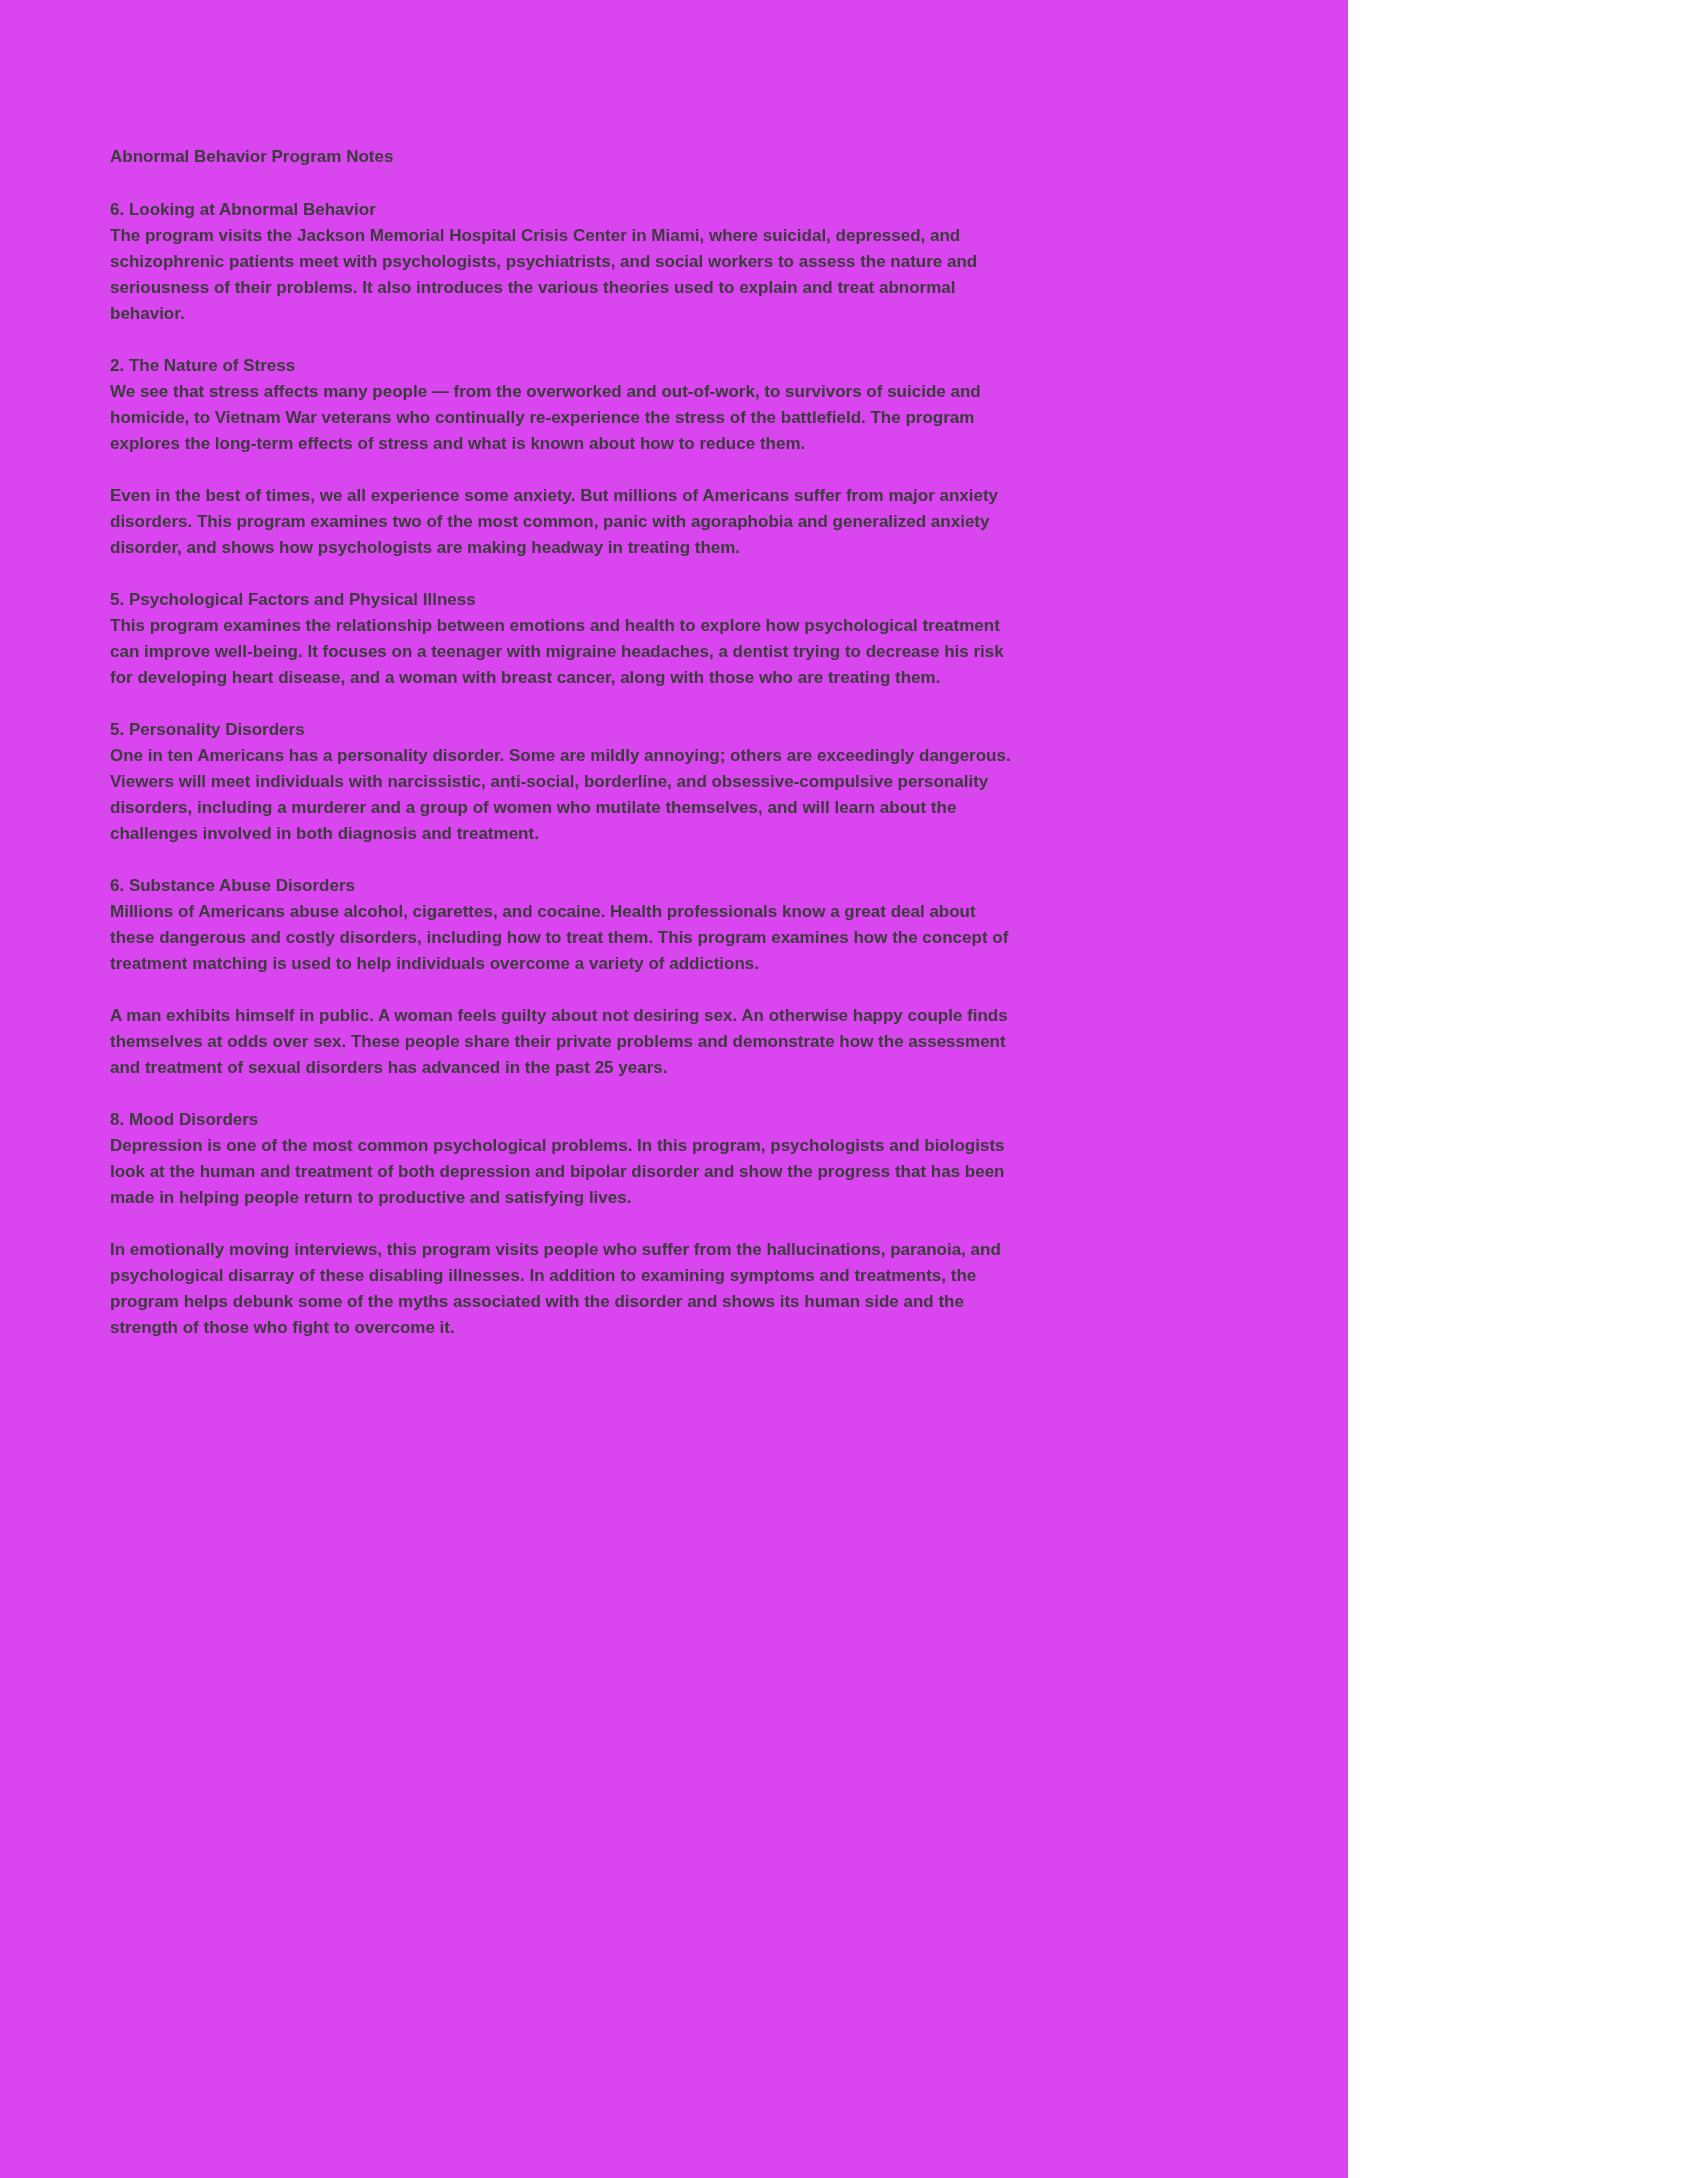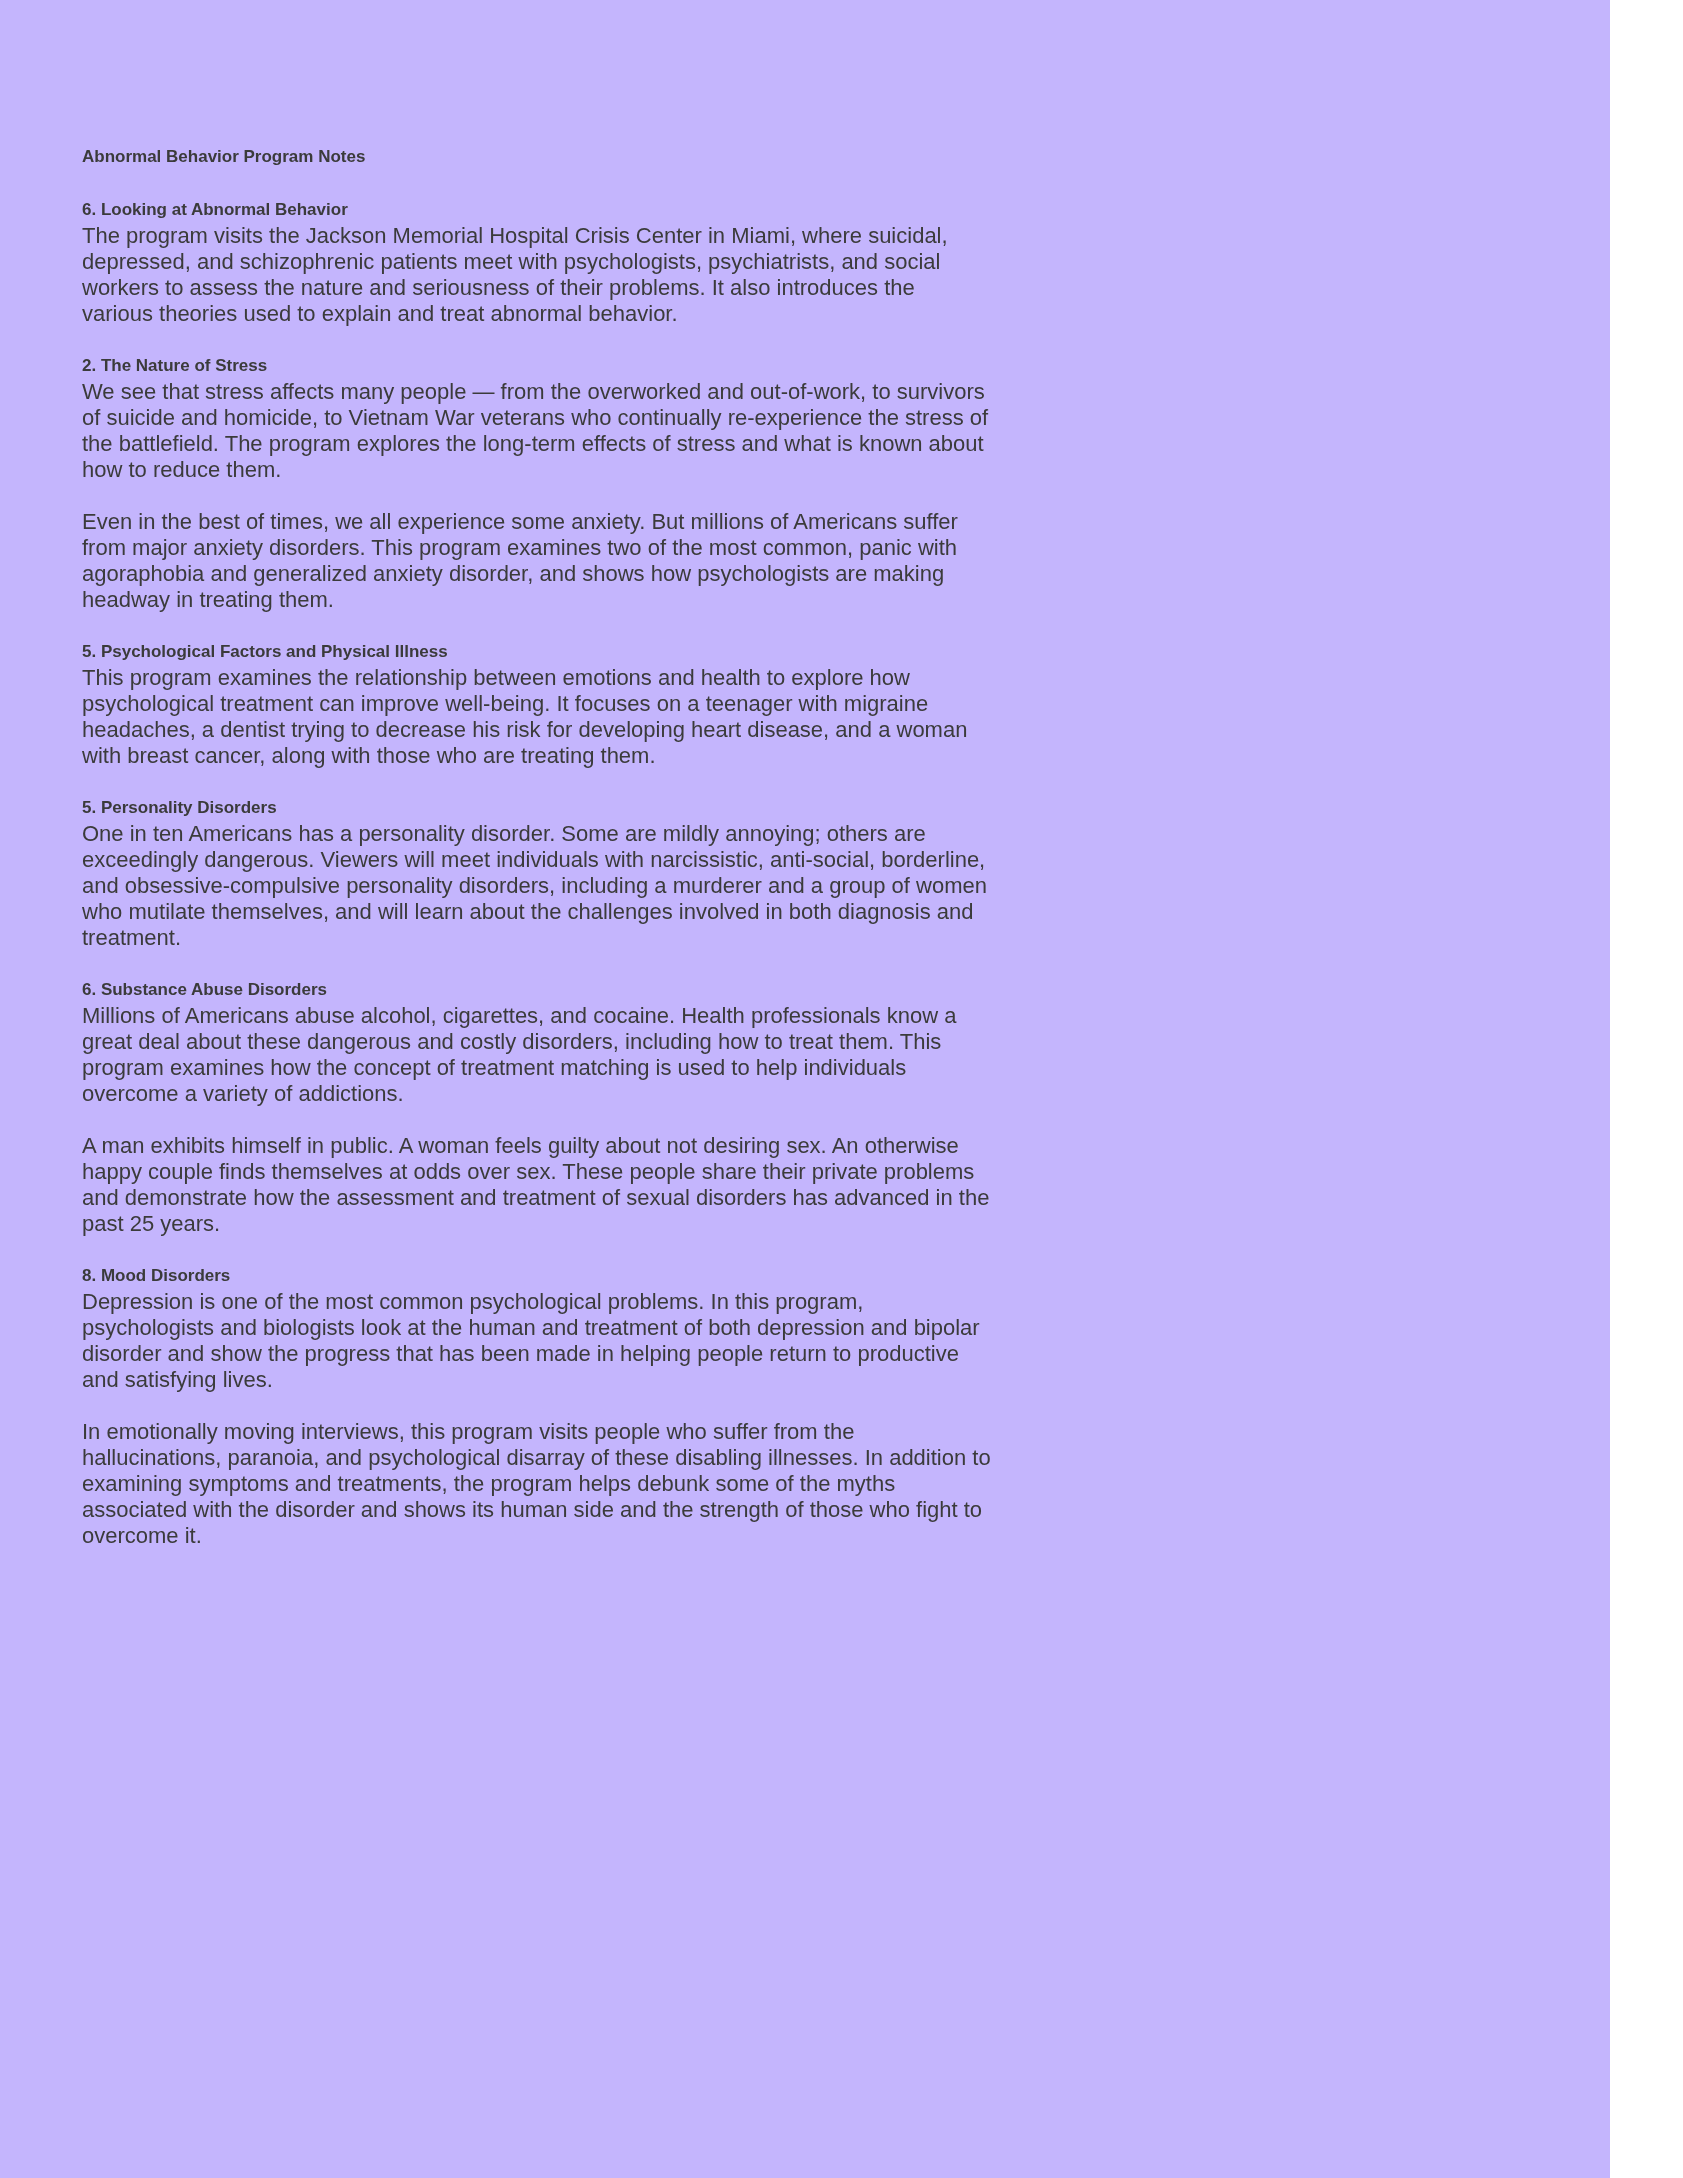--- a/index.html
+++ b/index.html
@@ -9,24 +9,24 @@
   }
   body {
     width: 1683px;
     height: 2178px;
     font-family: "Liberation Sans", sans-serif;
     color: #3b3b3b;
     -webkit-font-smoothing: antialiased;
   }
   .page {
     box-sizing: border-box;
-    width: 1610px;
+    width: 1348px;
     min-height: 2178px;
-    padding: 144px 0 0 82px;
-    background: #c4b5fd;
+    padding: 144px 0 0 110px;
+    background: #d946ef;
   }
   .content {
     width: 909px;
   }
   .doc-title {
     font-size: 17px;
     line-height: 26px;
     font-weight: 700;
     margin: 0 0 27px 0;
     color: #3b3b3b;
@@ -35,23 +35,23 @@
     margin: 0 0 26px 0;
   }
   .doc-section h2 {
     font-size: 17px;
     line-height: 26px;
     font-weight: 700;
     margin: 0;
     color: #3b3b3b;
   }
   .doc-section p {
-    font-size: 22px;
+    font-size: 17px;
     line-height: 26px;
-    font-weight: 400;
+    font-weight: 700;
     margin: 0;
     color: #3b3b3b;
   }
 </style>
 </head>
 <body>
 
 <div class="page">
   <div class="content">
     <h1 class="doc-title">Abnormal Behavior Program Notes</h1>

